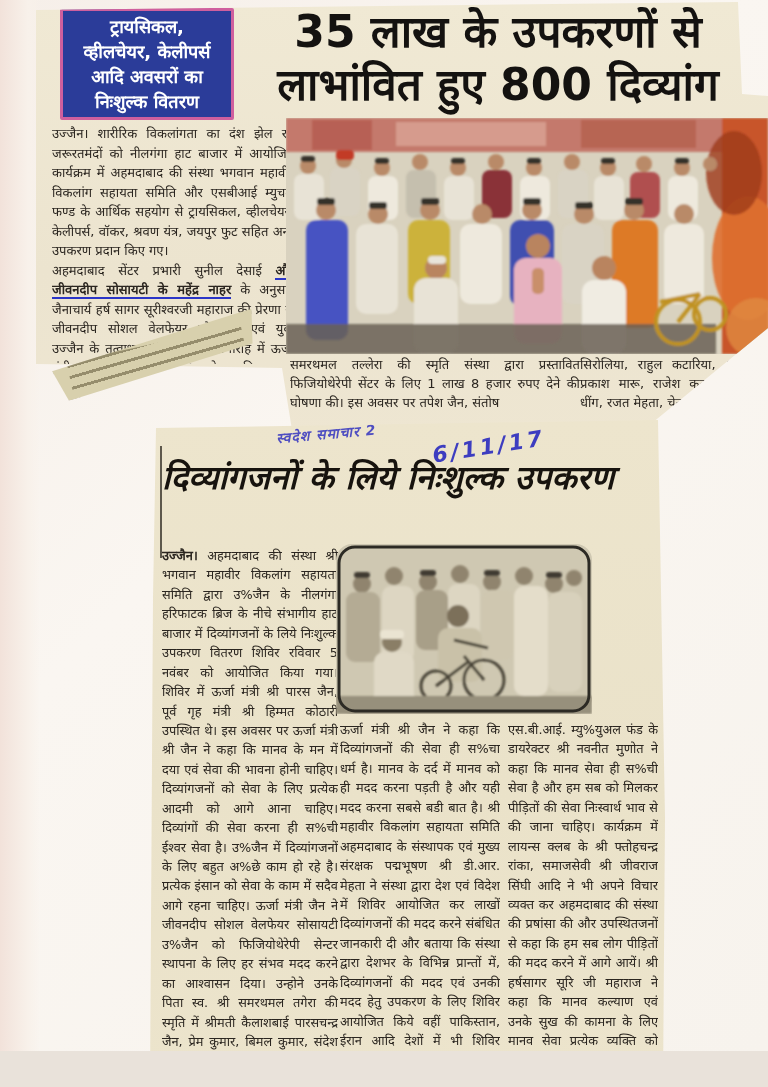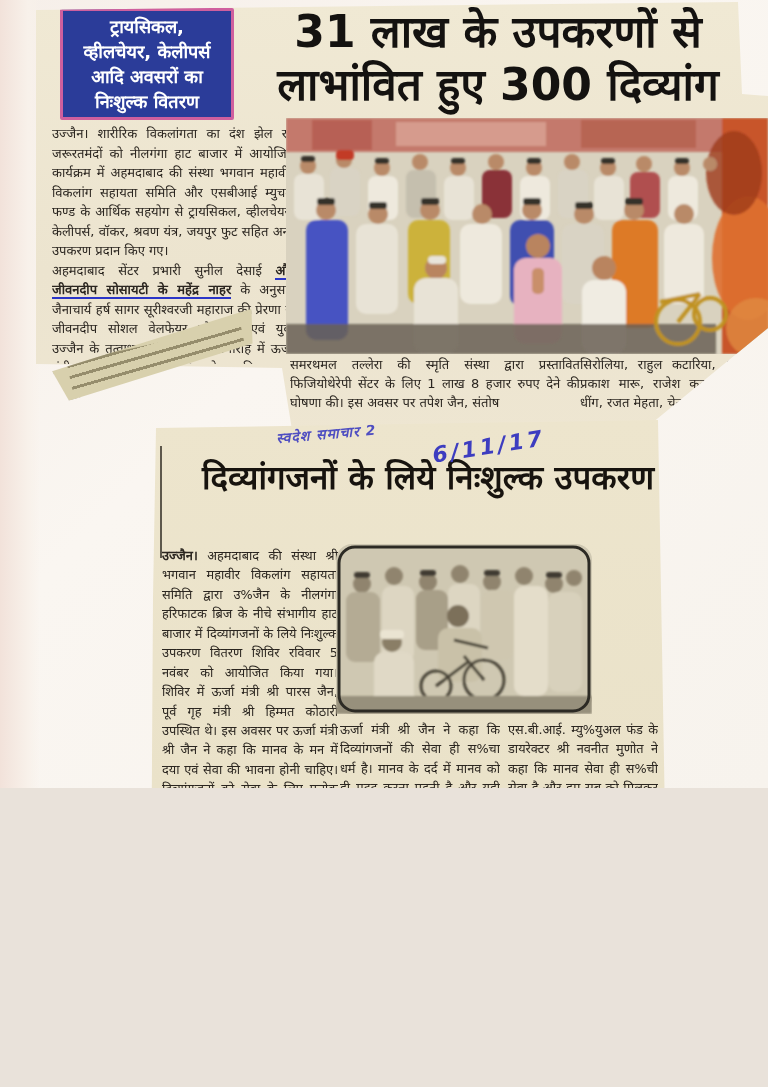--- a/index.html
+++ b/index.html
@@ -1,21 +1,21 @@
 <!DOCTYPE html>
 <html><head>
 <meta charset="utf-8">
 <style>
   html,body{margin:0;padding:0;}
   body{
     font-family:"DejaVu Sans","Liberation Sans",sans-serif;
     background:#e9e2da;
   }
   #page{
-    position:relative;width:768px;height:788px;overflow:hidden;
+    position:relative;width:768px;height:1051px;overflow:hidden;
     background:linear-gradient(135deg,#f6efe9 0%,#faf6f1 40%,#f7f3ed 100%);
   }
   #left-margin{
     position:absolute;left:0;top:0;width:40px;height:1087px;
     background:linear-gradient(90deg,#f2e2da 0%,#f8f1ea 70%,rgba(250,246,241,0) 100%);
   }
   
   #clip1{
     position:absolute;left:36px;top:2px;width:732px;height:448px;
     background:linear-gradient(180deg,#f0e9d4 0%,#ece4cf 60%,#eee6d2 100%);
@@ -79,21 +79,21 @@
   .rule-v{
     position:absolute;left:12px;top:28px;width:2px;height:112px;background:#3a352c;opacity:.8;
   }
   .handwrite{
     position:absolute;color:#3d3dc0;font-style:italic;font-weight:bold;z-index:6;
   }
   #hw-src{left:128px;top:6px;font-size:14px;transform:rotate(-5deg);letter-spacing:1px;opacity:.9;}
   #hw-date{left:284px;top:16px;font-size:22px;transform:rotate(-9deg);letter-spacing:3px;}
   .headline2{
     position:absolute;left:14px;top:38px;width:492px;
-    font-size:33px;font-weight:bold;color:#17130e;line-height:1.35;text-align:right;
+    font-size:33px;font-weight:bold;color:#17130e;line-height:1.35;text-align:left;font-style:italic;
   }
   .col{
     position:absolute;overflow:hidden;font-size:12.8px;line-height:1.52;
     color:#2b2620;text-align:justify;
   }
   #col-left{left:14px;top:128px;width:176px;height:540px;}
   #col-mid{left:192px;top:302px;width:160px;height:366px;}
   #col-right{left:360px;top:302px;width:150px;height:366px;}
   .lead{font-weight:bold;}
   .photo2{
@@ -109,22 +109,22 @@
   <div id="clip1">
 
     <div class="hl-box">
       <span>ट्रायसिकल,</span>
       <span>व्हीलचेयर, केलीपर्स</span>
       <span>आदि अवसरों का</span>
       <span>निःशुल्क वितरण</span>
     </div>
 
     <div class="headline1">
-      <div>31 लाख के उपकरणों से</div>
-      <div>लाभांवित हुए 300 दिव्यांग</div>
+      <div>35 लाख के उपकरणों से</div>
+      <div>लाभांवित हुए 800 दिव्यांग</div>
     </div>
 
     <div class="body-col1">
       <p>उज्जैन। शारीरिक विकलांगता का दंश झेल रहे जरूरतमंदों को नीलगंगा हाट बाजार में आयोजित कार्यक्रम में अहमदाबाद की संस्था भगवान महावीर विकलांग सहायता समिति और एसबीआई म्युचल फण्ड के आर्थिक सहयोग से ट्रायसिकल, व्हीलचेयर, केलीपर्स, वॉकर, श्रवण यंत्र, जयपुर फुट सहित अन्य उपकरण प्रदान किए गए।</p>
       <p><span>अहमदाबाद सेंटर प्रभारी सुनील देसाई </span><span class="blue-underline">और जीवनदीप सोसायटी के महेंद्र नाहर</span><span> के अनुसार जैनाचार्य हर्ष सागर सूरीश्वरजी महाराज की प्रेरणा से जीवनदीप सोशल वेलफेयर सोसायटी एवं युवा उज्जैन के तत्वाधान में आयोजित समारोह में ऊर्जा मंत्री पारस जैन, पद्मभूषण डीआर मेहता, निगमायुक्त विजयकुमार जे, नवनीत मुणोत, मप्र राज्य वित्त आयोग अध्यक्ष हिम्मत कोठारी, फतेहचंद रांका, समाजसेवी जीवराज सिंघी, निगम सभापति सोनू गेहलोत, ललित एम. जैनए सुधीर मेहता ने 400 दिव्यांगों को 22 लाख के उपकरण बांटे। मंत्री जैन ने अपने पिता</span></p>
     </div>
 
     <div class="photo1">
       <svg width="482" height="236" viewBox="0 0 482 236" preserveAspectRatio="none">
         <defs>

